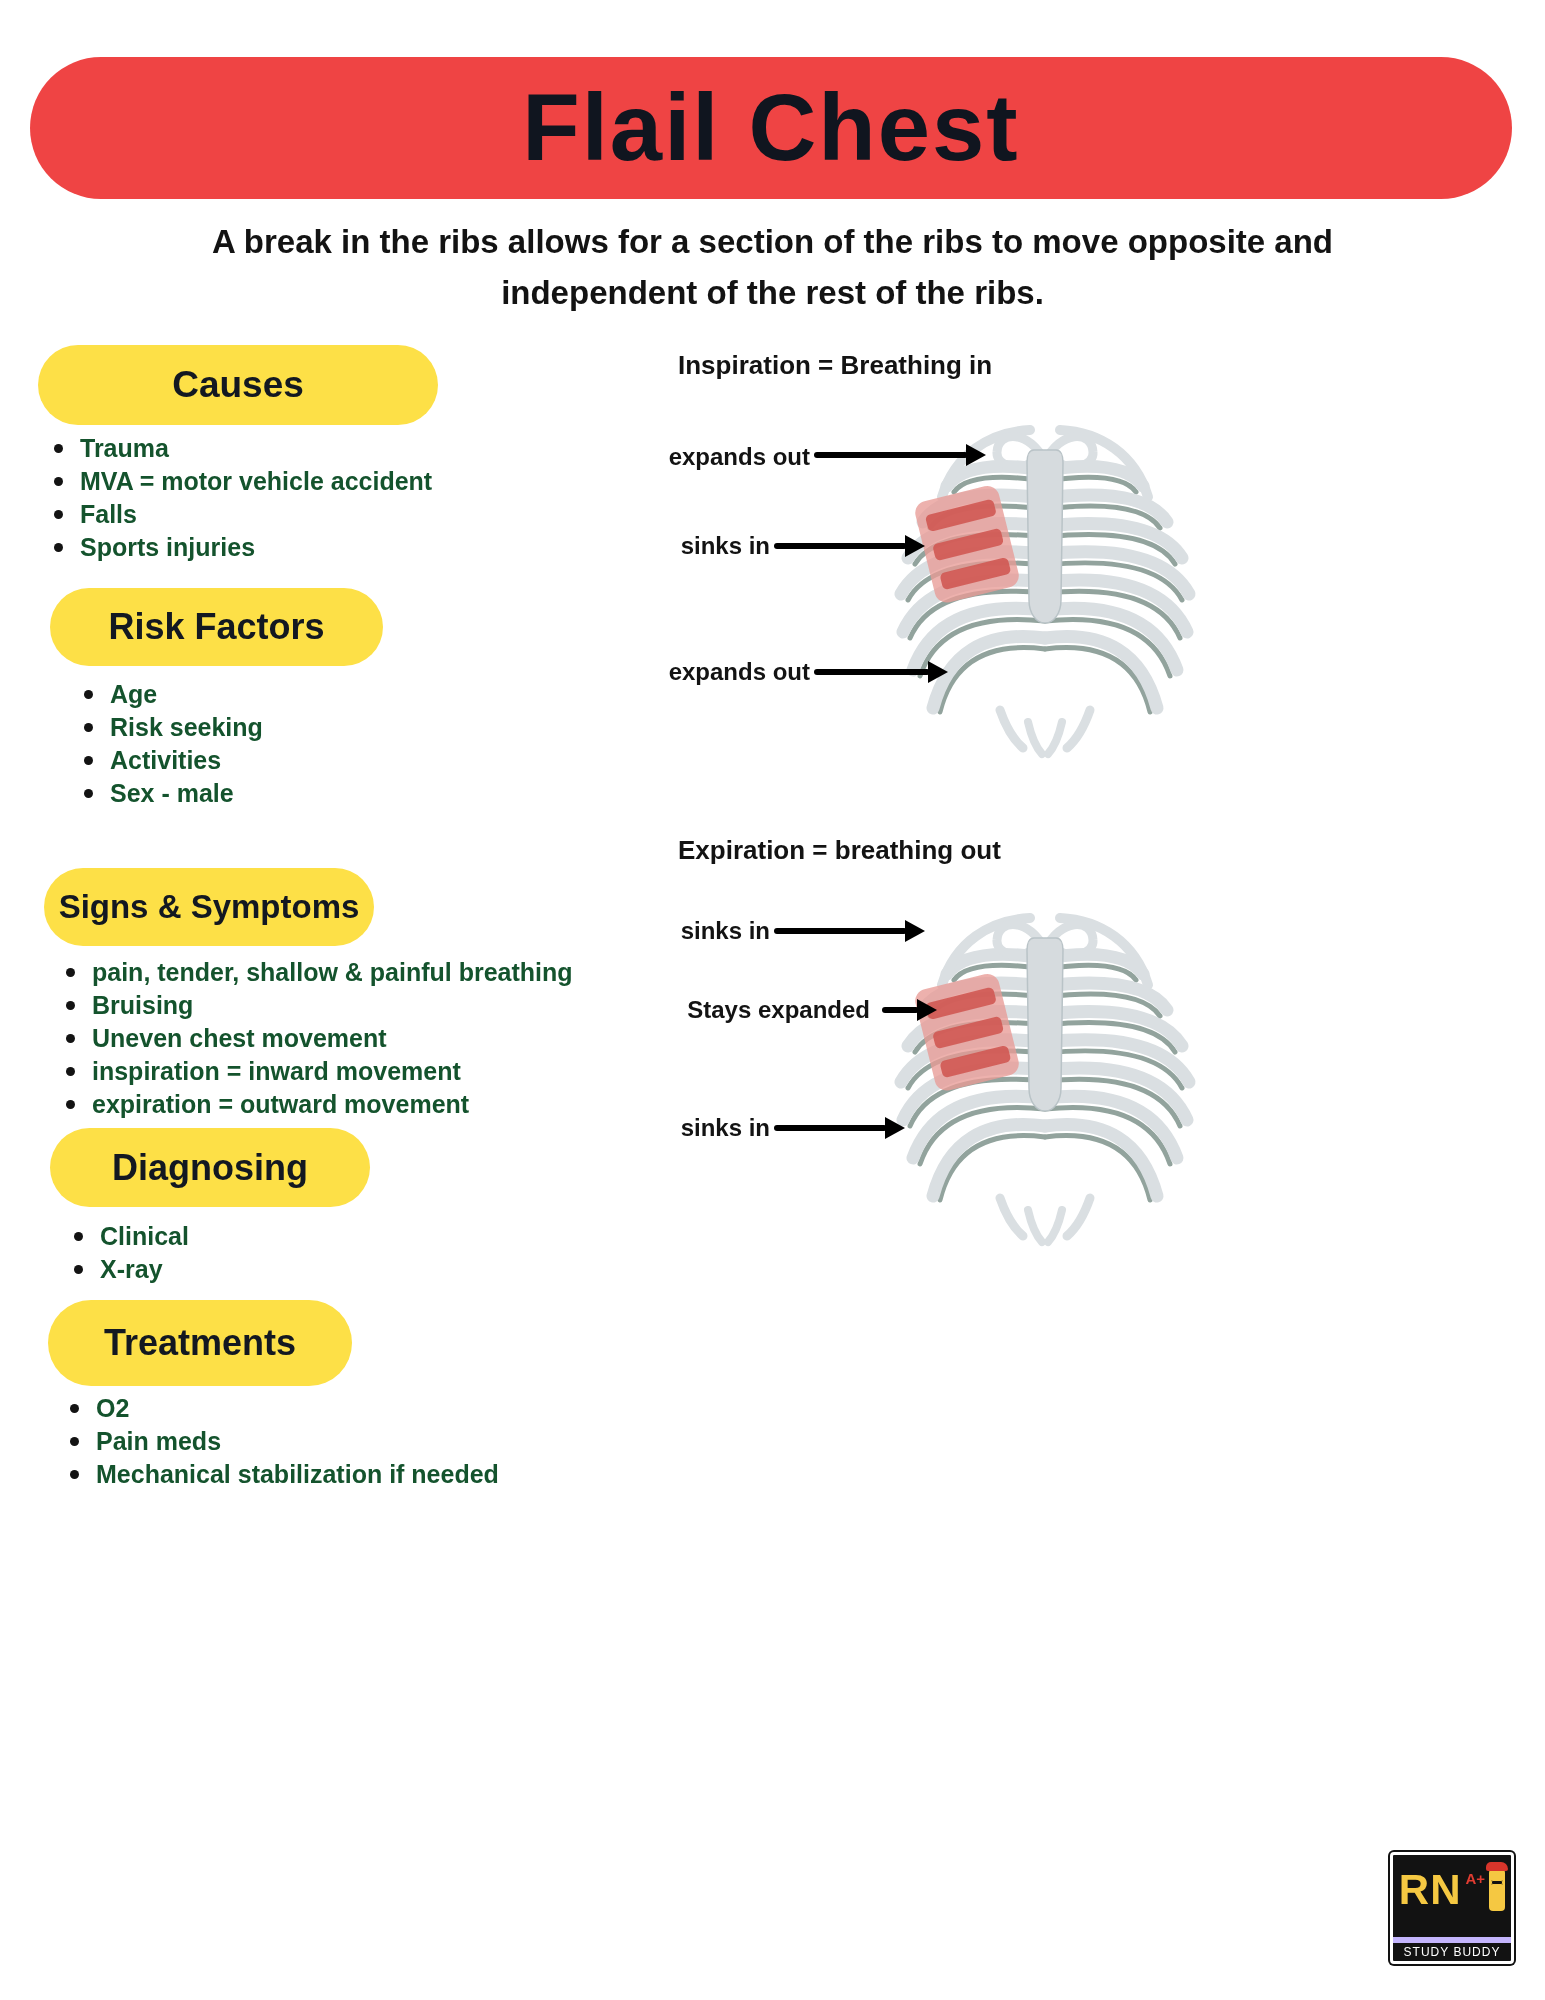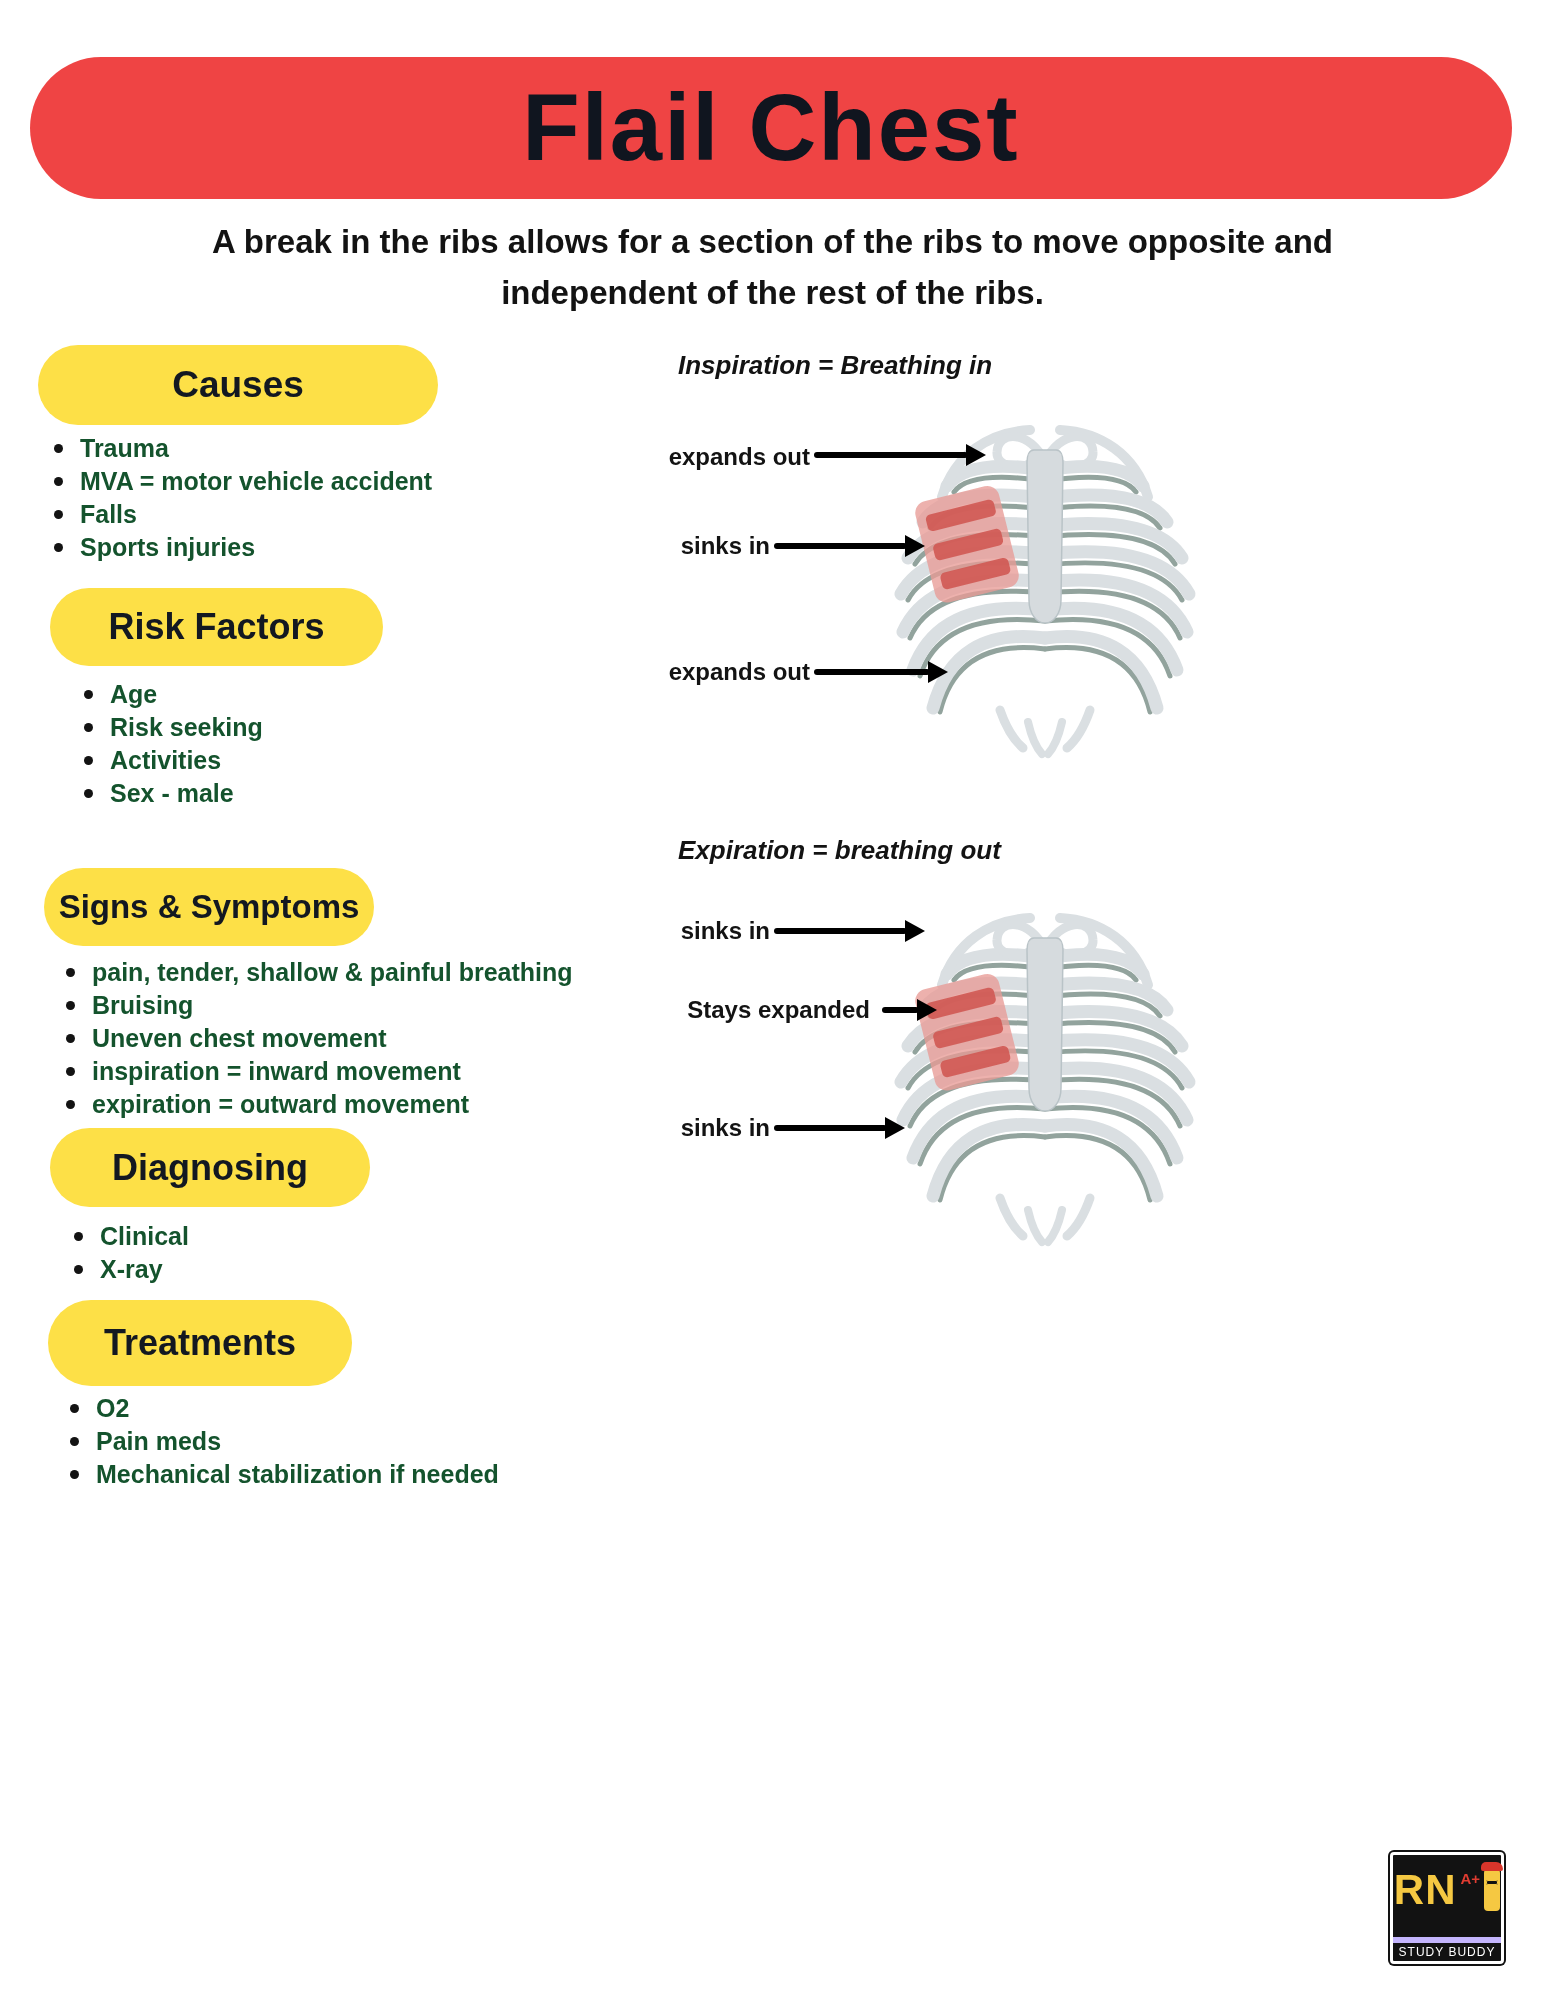--- a/index.html
+++ b/index.html
@@ -37,33 +37,33 @@
 
   .bullets { list-style:none; font-size:25px; font-weight:700; color:#14532d; }
   .bullets li { position:relative; padding-left:40px; line-height:33px; white-space:nowrap; }
   .bullets li::before { content:""; position:absolute; left:14px; top:12px; width:9px; height:9px;
     border-radius:50%; background:#131313; }
 
   
   .diagram { position:absolute; width:560px; height:460px; }
   .d1 { left:670px; top:350px; }
   .d2 { left:670px; top:835px;text-align:right; }
-  .caption { position:absolute; left:8px; top:0; font-size:26px; font-weight:700; white-space:nowrap;font-style:italic; }
+  .caption { position:absolute; left:8px; top:0; font-size:26px; font-weight:700; white-space:nowrap; }
   .dlabel { position:absolute; font-size:24px; font-weight:700; line-height:30px; white-space:nowrap; }
   .ribsvg { position:absolute; left:210px; width:330px; height:390px; }
   .d1 .ribsvg { top:42px; }
   .d2 .ribsvg { top:45px; }
 
   .arrow { position:absolute; display:flex; align-items:center; height:22px; }
   .arrow-line { flex:1; height:6px; background:#000; border-radius:3px; }
   .arrow-head { width:0; height:0; border-top:11px solid transparent; border-bottom:11px solid transparent;
     border-left:20px solid #000; margin-left:-2px; }
 
   
-  .logo { position:absolute; left:1390px; top:1852px; width:114px; height:112px;
+  .logo { position:absolute; left:1390px; top:1852px; width:124px; height:112px;
     background:#121212; border:3px solid #ffffff; box-shadow:0 0 0 2px #121212; border-radius:4px;
     display:flex; flex-direction:column; }
   .logo-top { flex:1; display:flex; align-items:center; justify-content:center; gap:4px; position:relative; }
   .logo-rn { color:#f5c842; font-size:42px; font-weight:700; letter-spacing:1px; line-height:1; }
   .logo-aplus { color:#e03c31; font-size:15px; font-weight:700; position:relative; top:-12px; }
   .logo-pencil { width:16px; height:42px; background:#f5c842; border-radius:4px; position:relative; }
   .logo-pencil::before { content:""; position:absolute; top:-7px; left:-3px; width:22px; height:9px;
     background:#d8352b; border-radius:5px 7px 2px 2px; }
   .logo-pencil::after { content:""; position:absolute; top:11px; left:2px; width:12px; height:5px;
     background:#111; border-radius:2px; box-shadow:0 0 0 1px #f5c842 inset; }

